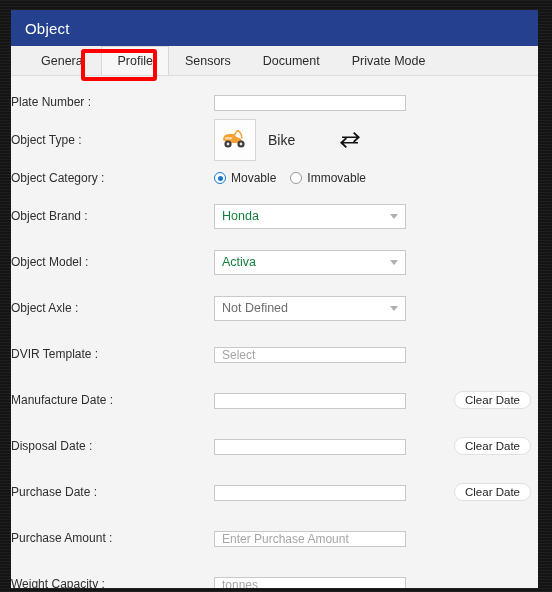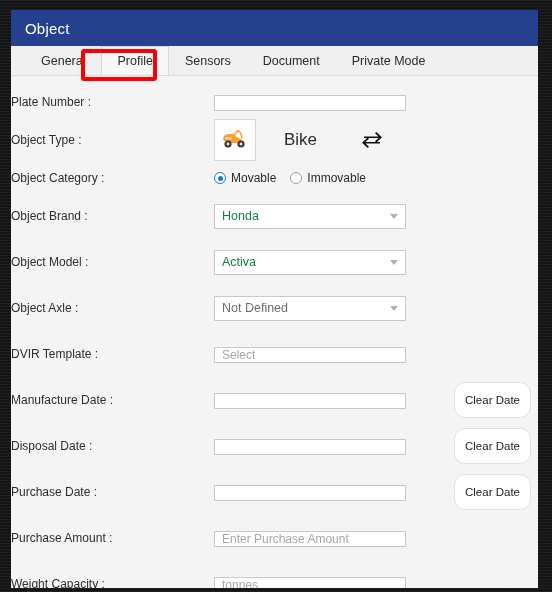--- a/index.html
+++ b/index.html
@@ -151,23 +151,23 @@
     width: 42px; height: 42px;
     border: 1px solid #d5d5d5;
     background: #fdfdfd;
     display: flex;
     align-items: center;
     justify-content: center;
     cursor: pointer;
   }
   .typewrap { display: flex; align-items: center; }
   .typename {
-    font-size: 17px;
+    font-size: 14px;
     color: #2b2b2b;
-    margin-left: 28px;
+    margin-left: 12px;
   }
   .swap {
     margin-left: 44px;
     cursor: pointer;
     display: flex;
     align-items: center;
   }
 
   
   .radios { display: flex; align-items: center; }
@@ -191,21 +191,21 @@
     width: 5px; height: 5px;
     border-radius: 50%;
     background: #1878d0;
   }
   .rlab { font-size: 12px; color: #2b2b2b; margin-left: 5px; }
 
   
   .cleardate {
     position: absolute;
     left: 443px;
-    height: 36px;
+    height: 18px;
     padding: 0 10px;
     background: #ffffff;
     border: 1px solid #e0e0e0;
     border-radius: 11px;
     font-size: 11.5px;
     color: #222;
     display: flex;
     align-items: center;
     cursor: pointer;
     white-space: nowrap;

